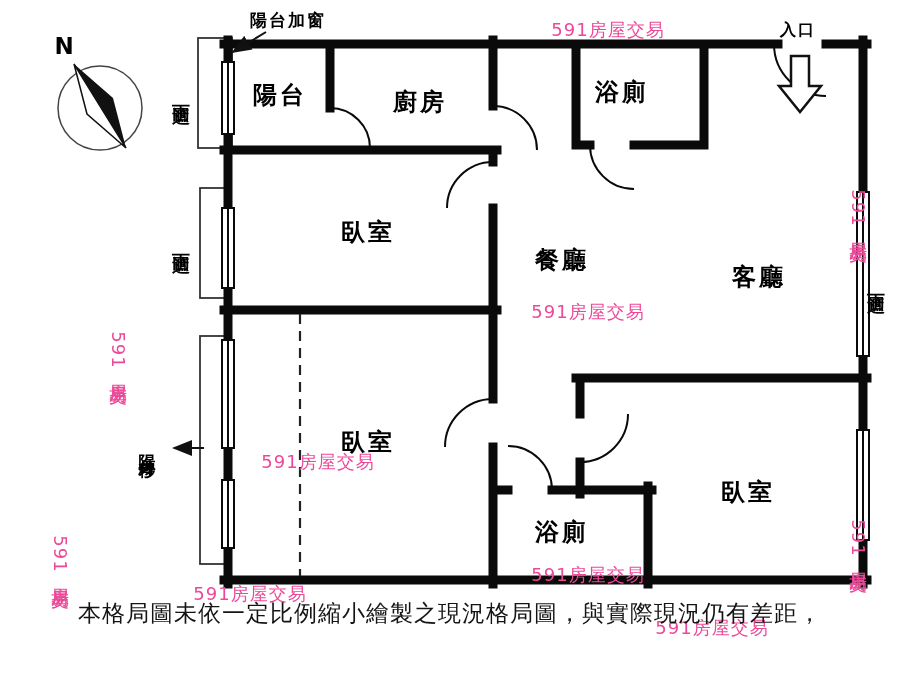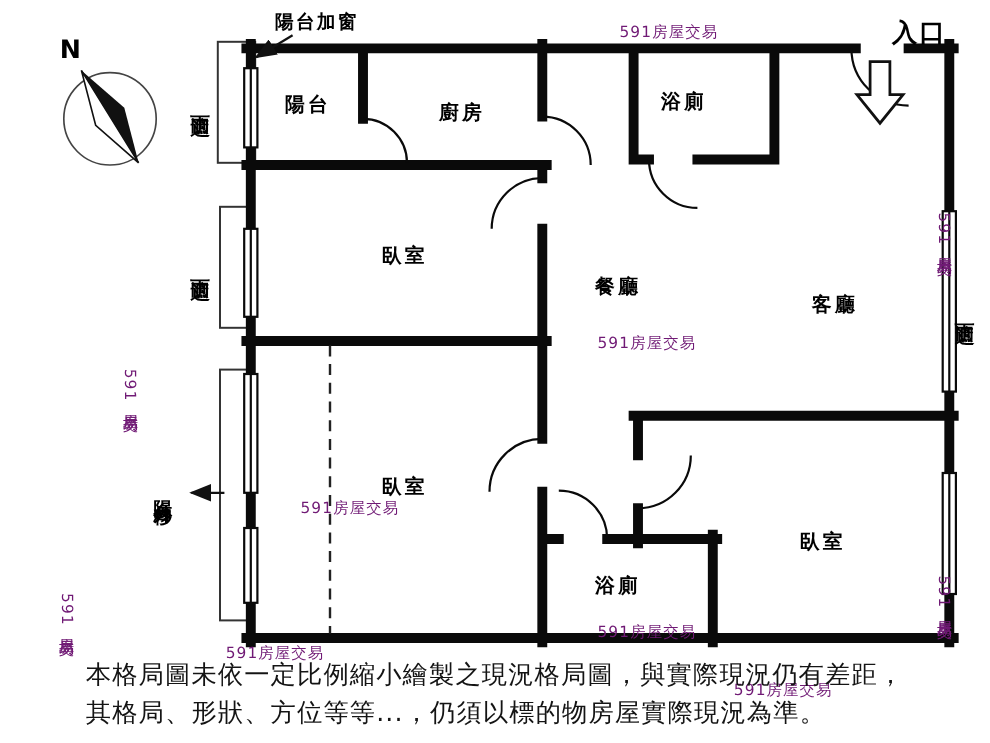--- a/index.html
+++ b/index.html
@@ -1,28 +1,28 @@
 <!DOCTYPE html>
 <html><head>
 <meta charset="utf-8">
 <style>
   html,body{margin:0;padding:0;background:#fff;}
   .stage{position:relative;width:900px;height:675px;background:#fff;overflow:hidden;
          font-family:"DejaVu Sans",sans-serif;color:#000;}
   .plan-svg{position:absolute;left:0;top:0;}
-  .lbl{position:absolute;transform:translate(-50%,-50%);font-size:18px;font-weight:700;
+  .lbl{position:absolute;transform:translate(-50%,-50%);font-size:24px;font-weight:700;
        letter-spacing:3px;white-space:nowrap;z-index:5;}
   .slbl{position:absolute;transform:translate(-50%,-50%);font-size:18px;font-weight:700;
         letter-spacing:2px;white-space:nowrap;z-index:5;}
   .vlbl{position:absolute;transform:translate(-50%,-50%);writing-mode:vertical-rl;
         text-orientation:upright;font-size:18px;font-weight:700;letter-spacing:2px;z-index:5;}
   .nlbl{position:absolute;transform:translate(-50%,-50%);font-size:23px;font-weight:700;z-index:5;}
   .disc{position:absolute;left:78px;font-size:23px;font-weight:400;letter-spacing:1px;
         white-space:nowrap;color:#141414;z-index:5;}
-  .wm{position:absolute;transform:translate(-50%,-50%);font-size:14px;color:#701a75;
+  .wm{position:absolute;transform:translate(-50%,-50%);font-size:18px;color:#ec4899;
       white-space:nowrap;z-index:1;letter-spacing:1px;}
   .vwm{writing-mode:vertical-rl;text-orientation:mixed;}
 </style>
 </head>
 <body>
 
 <div class="stage">
 
   <svg class="plan-svg" width="900" height="675" viewBox="0 0 900 675">
     <defs>
@@ -91,21 +91,21 @@
     <polygon points="791,56 809,56 809,86 821,86 800,112 779,86 791,86" fill="#fff" stroke="#111" stroke-width="2.5"></polygon>
 
     <g stroke="#111" stroke-width="2" fill="none">
       <line x1="266" y1="32" x2="233" y2="52" marker-end="url(#arr)"></line>
       <line x1="204" y1="448" x2="174" y2="448" marker-end="url(#arr)"></line>
     </g>
   </svg>
 
   <div class="nlbl" style="left:64px;top:46px">N</div>
   <div class="slbl" style="left:288px;top:20px;font-size:17px">陽台加窗</div>
-  <div class="slbl" style="left:836px;top:30px;font-size:23px">入口</div>
+  <div class="slbl" style="left:798px;top:30px;font-size:16px">入口</div>
 
   <div class="lbl" style="left:280px;top:95px">陽台</div>
   <div class="lbl" style="left:420px;top:102px">廚房</div>
   <div class="lbl" style="left:622px;top:92px">浴廁</div>
   <div class="lbl" style="left:368px;top:232px">臥室</div>
   <div class="lbl" style="left:562px;top:260px">餐廳</div>
   <div class="lbl" style="left:759px;top:277px">客廳</div>
   <div class="lbl" style="left:368px;top:442px">臥室</div>
   <div class="lbl" style="left:562px;top:532px">浴廁</div>
   <div class="lbl" style="left:748px;top:492px">臥室</div>
@@ -120,15 +120,14 @@
   <div class="wm" style="left:318px;top:462px">591房屋交易</div>
   <div class="wm" style="left:588px;top:575px">591房屋交易</div>
   <div class="wm" style="left:250px;top:594px">591房屋交易</div>
   <div class="wm" style="left:712px;top:628px">591房屋交易</div>
   <div class="wm vwm" style="left:118px;top:352px">591房屋交易</div>
   <div class="wm vwm" style="left:60px;top:556px">591房屋交易</div>
   <div class="wm vwm" style="left:858px;top:210px">591房屋交易</div>
   <div class="wm vwm" style="left:858px;top:540px">591房屋交易</div>
 
   <div class="disc" style="top:598px">本格局圖未依一定比例縮小繪製之現況格局圖，與實際現況仍有差距，</div>
-  <div class="disc" style="top:632px">其格局、形狀、方位等等...，仍須以標的物房屋實際現況為準。</div>
 
 </div>
 
 </body></html>

